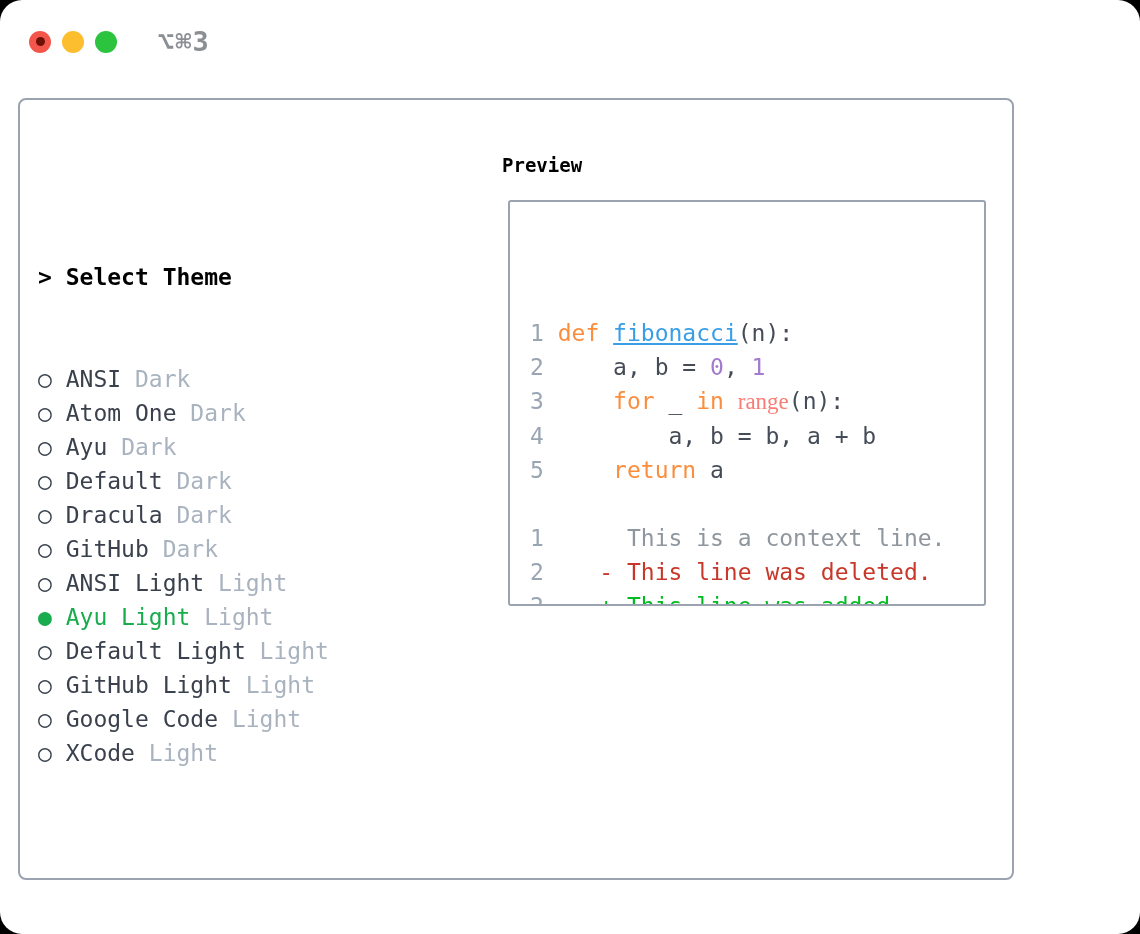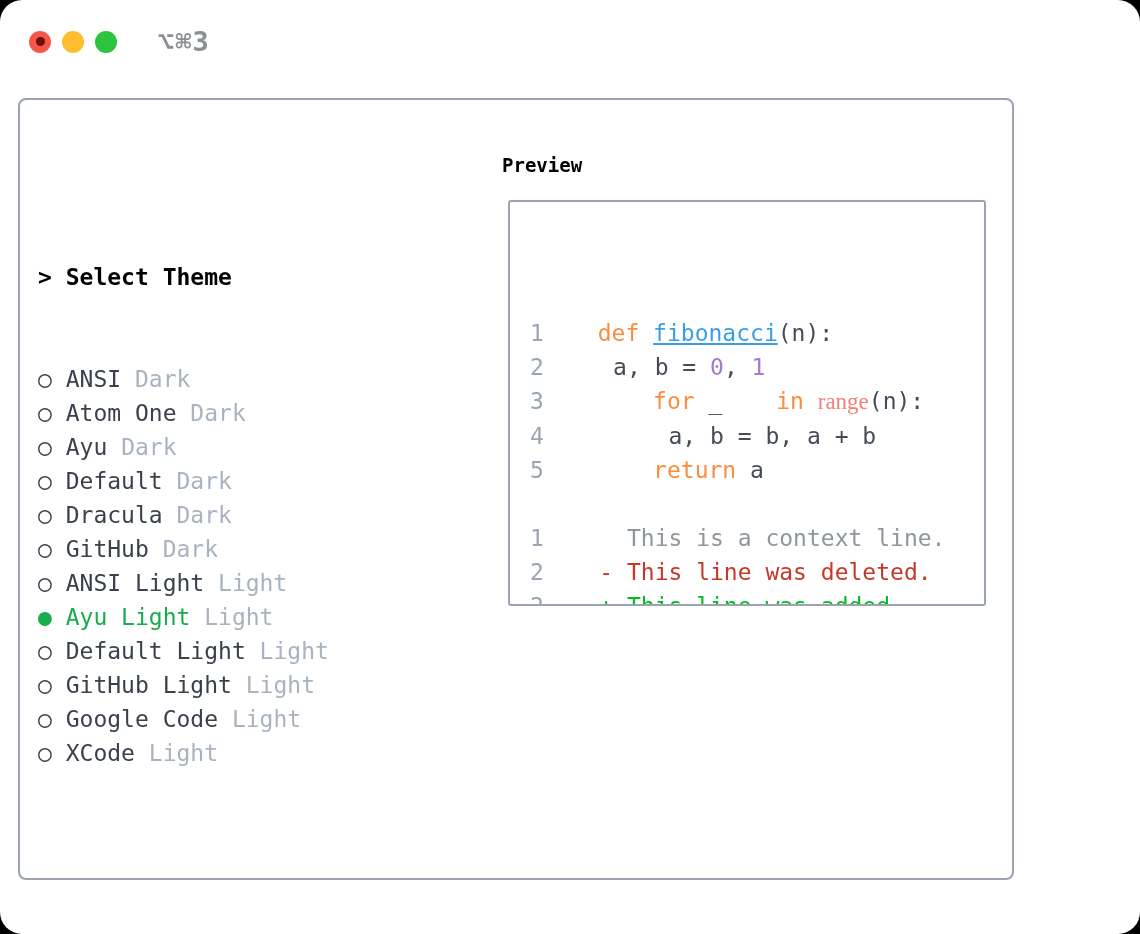--- a/index.html
+++ b/index.html
@@ -31,21 +31,21 @@
   .item-variant{color:var(--muted);}
   .apply-title{color:#0c0f13;padding-left:2ch;}
 
   .right-title{position:absolute;left:482px;top:48px;font-size:19px;line-height:34px;font-weight:bold;color:#000;}
   .preview-box{
     position:absolute;left:488px;top:100px;width:478px;height:406px;
     border:2px solid var(--border);border-radius:3px;box-sizing:border-box;
     padding:46px 0 0 20px;font-size:23px;line-height:34px;white-space:pre;overflow:hidden;
   }
   .seg-linenum{color:var(--linenum);}
-  .seg-keyword{color:var(--keyword);margin-left:40px;}
+  .seg-keyword{color:var(--keyword);}
   .seg-function{color:var(--function);text-decoration:underline;}
   .seg-builtin{color:var(--builtin);font-family:Liberation Serif, serif;}
   .seg-number{color:var(--number);}
   .seg-plain{color:var(--plain);}
   .seg-context{color:var(--context);}
   .seg-deleted{color:var(--deleted);}
   .seg-added{color:var(--added);}
 </style>
 </head>
 <body>

